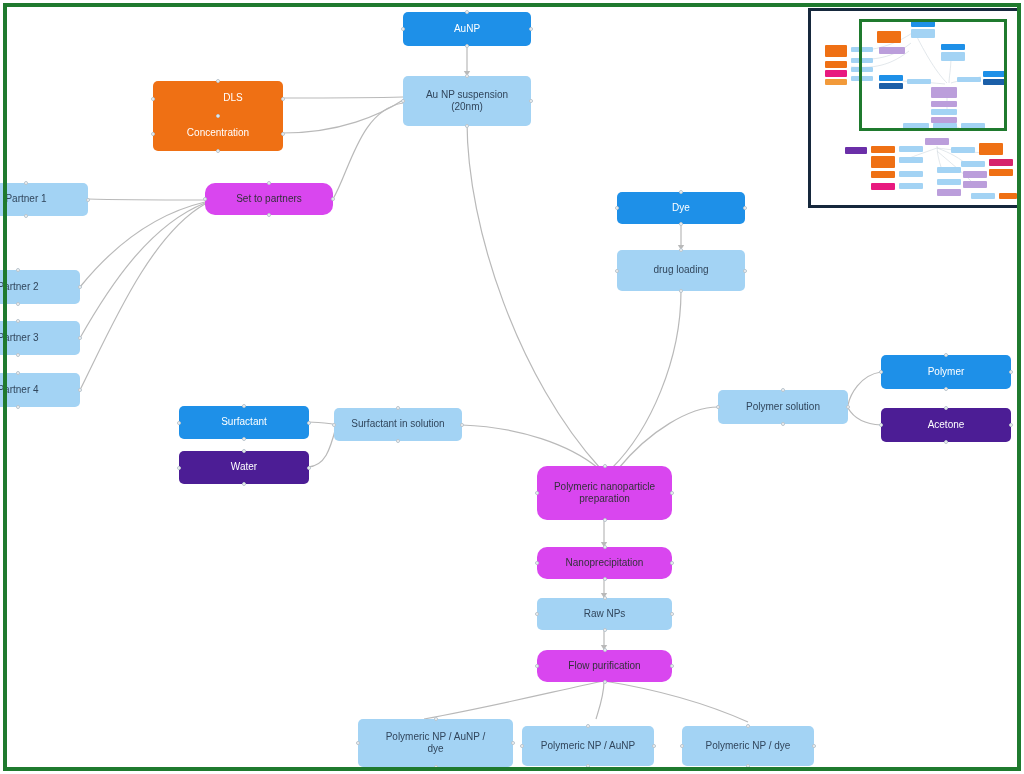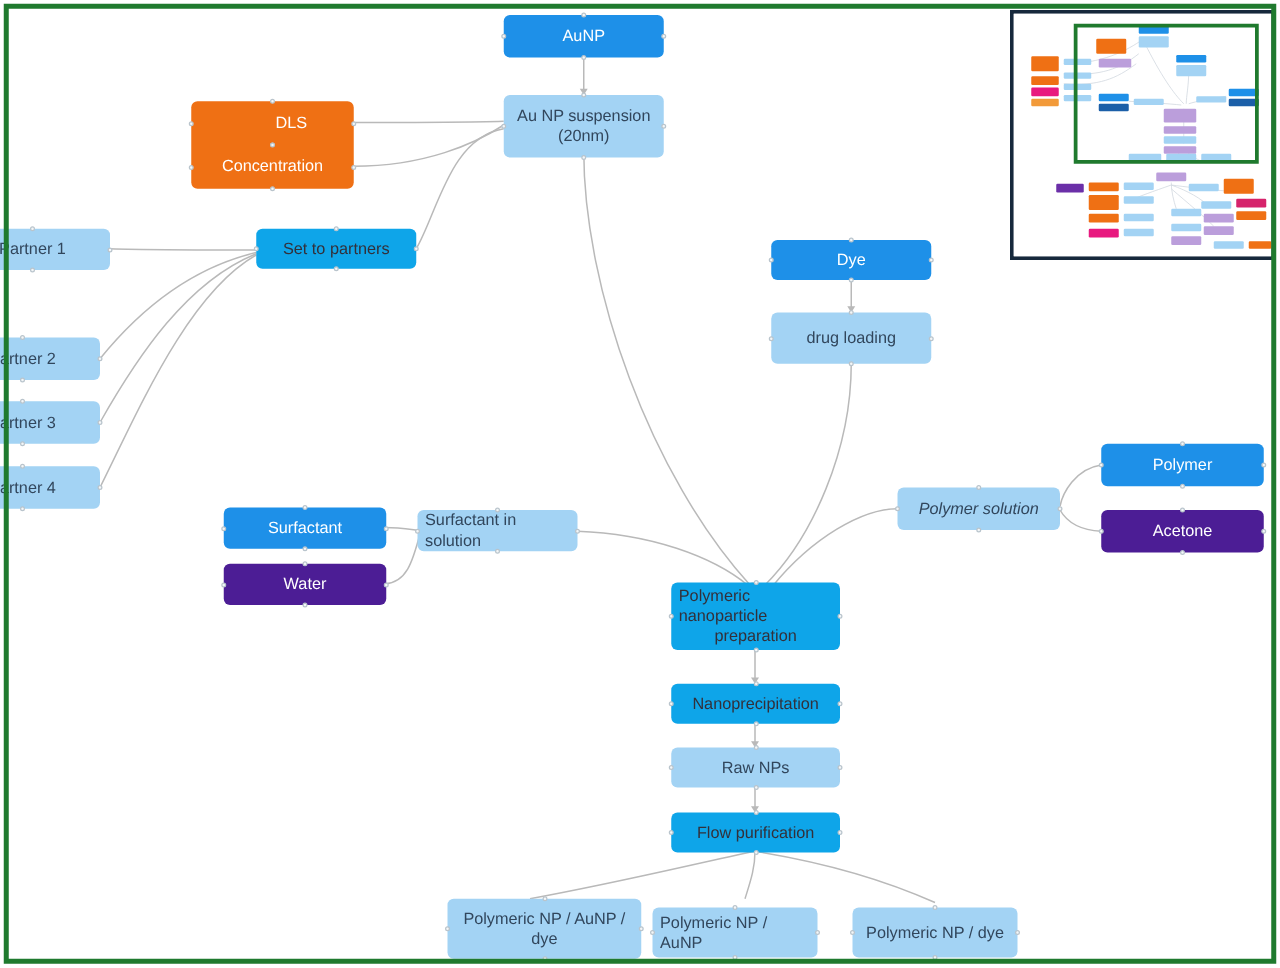--- a/index.html
+++ b/index.html
@@ -10,29 +10,29 @@
           box-sizing:border-box;}
 
   
   #frame{position:absolute;left:3px;top:3px;width:1018px;height:768px;
          border:4px solid #1f7a2e;box-sizing:border-box;pointer-events:none;}
 
   #edges{position:absolute;left:0;top:0;width:1024px;height:774px;}
 
   .node{position:absolute;box-sizing:border-box;border-radius:5px;
         display:flex;align-items:center;justify-content:center;
-        line-height:1.25;padding:3px 6px;
-        font-size:13px;}
+        text-align:center;line-height:1.25;padding:3px 6px;
+        font-size:10px;}
   .node span{display:block;}
 
   .c-bright{background:#1e90e8;color:#ffffff;}
   .c-dark  {background:#4c1d95;color:#ffffff;}
   .c-light {background:#a3d3f4;color:#31465c;}
   .c-orange{background:#ef7014;color:#ffffff;}
-  .c-purple{background:#0ea5e9;color:#33303a;}
+  .c-purple{background:#d946ef;color:#33303a;border-radius:10px;}
 
   
   .port{position:absolute;width:4px;height:4px;border-radius:50%;
         background:#f3f6f8;border:1px solid #b9c4cc;box-sizing:border-box;}
   .port.t{left:50%;margin-left:-2px;top:-2px;}
   .port.b{left:50%;margin-left:-2px;bottom:-2px;}
   .port.l{top:50%;margin-top:-2px;left:-2px;}
   .port.r{top:50%;margin-top:-2px;right:-2px;}
 
   
@@ -191,21 +191,21 @@
   </div>
 
   <div class="node c-dark" style="left:881px;top:408px;width:130px;height:34px;">
     <span>Acetone</span>
     <i class="port t"></i>
     <i class="port b"></i>
     <i class="port l"></i>
     <i class="port r"></i>
   </div>
 
-  <div class="node c-light" style="left:718px;top:390px;width:130px;height:34px;font-style:italic;">
+  <div class="node c-light" style="left:718px;top:390px;width:130px;height:34px;">
     <span>Polymer solution</span>
     <i class="port t"></i>
     <i class="port b"></i>
     <i class="port l"></i>
     <i class="port r"></i>
   </div>
 
   <div class="node c-bright" style="left:179px;top:406px;width:130px;height:33px;">
     <span>Surfactant</span>
     <i class="port t"></i>

